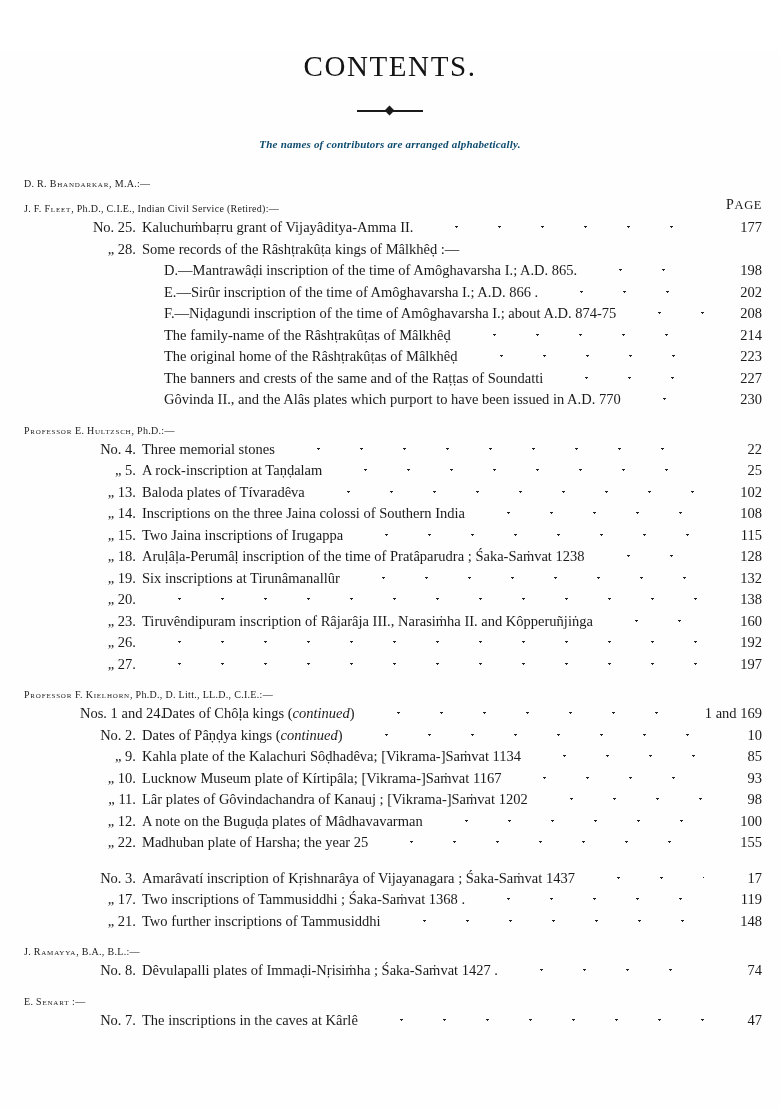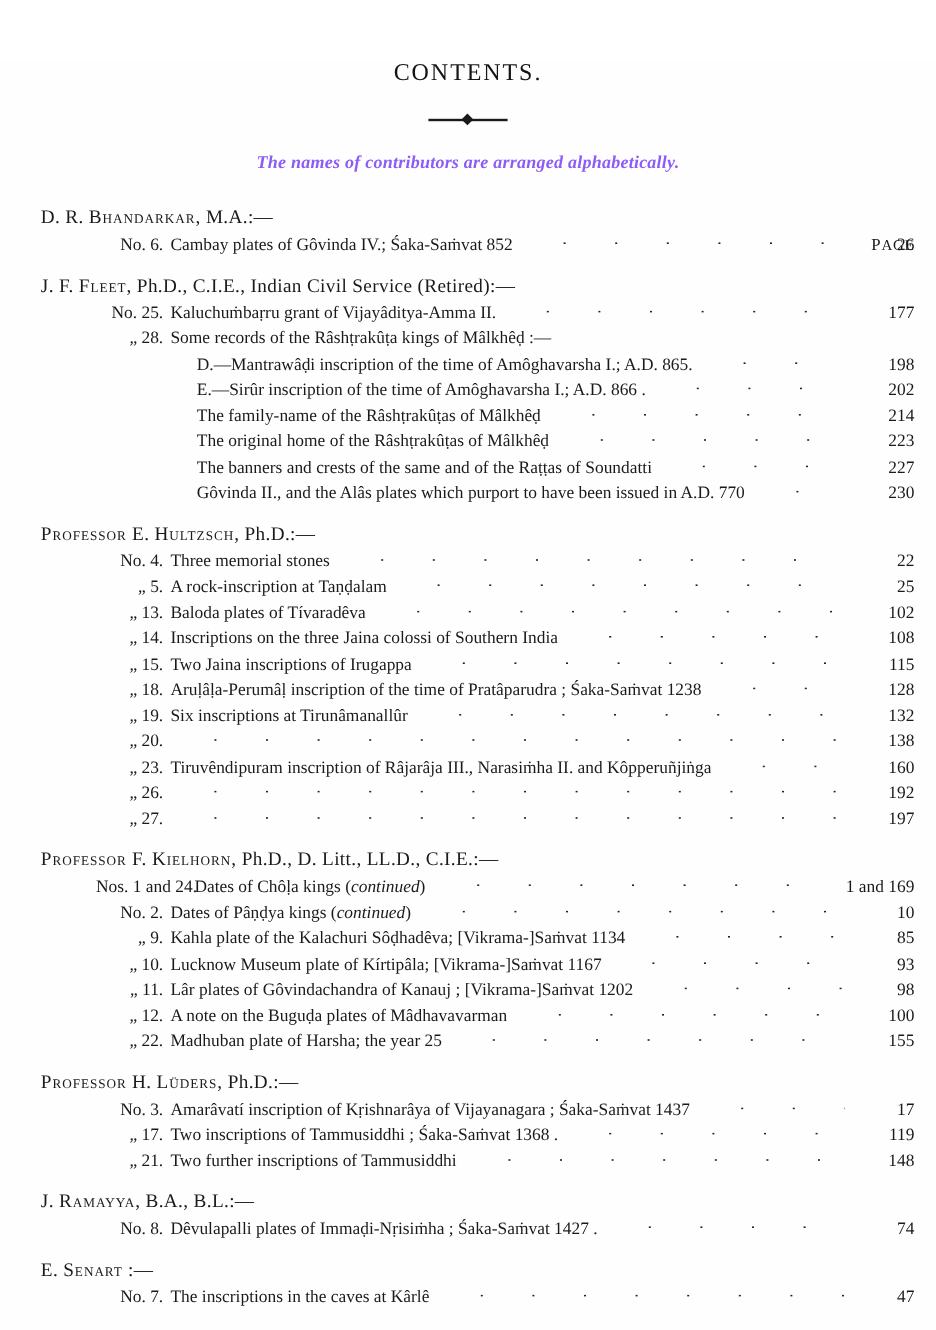--- a/index.html
+++ b/index.html
@@ -21,21 +21,21 @@
     position: relative;
     box-sizing: border-box;
     padding: 0;
     background: #fefefe;
   }
 
   
   .title {
     text-align: center;
     font-family: "Liberation Serif", "DejaVu Serif", serif;
-    font-size: 20px;
+    font-size: 29px;
     letter-spacing: 1.6px;
     font-weight: 400;
     margin-top: 50px;
     color: #141414;
   }
   .ornament-wrap {
     text-align: center;
     margin-top: 19px;
     height: 12px;
   }
@@ -60,24 +60,24 @@
     width: 7px;
     height: 7px;
     background: #1a1a1a;
     transform: rotate(45deg);
   }
 
   .subtitle {
     text-align: center;
     font-style: italic;
     font-weight: bold;
-    font-size: 15px;
+    font-size: 11px;
     margin-top: 24px;
     letter-spacing: 0.2px;
-    color: #8b5cf6;
+    color: #0c4a6e;
   }
 
   .page-head {
     position: absolute;
     right: 18px;
     top: 147px;
     font-size: 12.5px;
     font-variant: small-caps;
     letter-spacing: 0.6px;
   }
@@ -85,25 +85,24 @@
 
   
   .contents {
     margin-top: 28px;
     padding: 0 18px 0 24px;
   }
   .group { margin-bottom: 0; }
   .group + .group { margin-top: 14px; }
 
   .author {
-    font-size: 16px;
+    font-size: 10px;
     letter-spacing: 0.3px;
     margin-bottom: 3px;
     white-space: nowrap;
-    margin-left: 10px;
   }
   .author .sc {
     font-variant: small-caps;
     letter-spacing: 0.8px;
   }
 
   .entry {
     display: flex;
     align-items: baseline;
     font-size: 14.5px;
@@ -160,26 +159,20 @@
 
   <div class="subtitle">The names of contributors are arranged alphabetically.</div>
 
   <div class="page-head">
     <span class="big">P</span><span>AGE</span>
   </div>
 
   <div class="contents" id="contents-root">
       <div class="group">
         <div class="author">D. R. <span class="sc">Bhandarkar</span>, M.A.:—</div>
-        <div class="entry lvl1">
-          <span class="numcell">No. 6.</span>
-          <span class="txt">Cambay plates of Gôvinda IV.; Śaka-Saṁvat 852</span>
-          <span class="leader"></span>
-          <span class="pg">26</span>
-        </div>
       </div>
       <div class="group">
         <div class="author">J. F. <span class="sc">Fleet</span>, Ph.D., C.I.E., Indian Civil Service (Retired):—</div>
         <div class="entry lvl1">
           <span class="numcell">No. 25.</span>
           <span class="txt">Kaluchuṁbaṛru grant of Vijayâditya-Amma II.</span>
           <span class="leader"></span>
           <span class="pg">177</span>
         </div>
         <div class="entry lvl1">
@@ -192,20 +185,25 @@
           <span class="txt">D.—Mantrawâḍi inscription of the time of Amôghavarsha I.; A.D. 865.</span>
           <span class="leader"></span>
           <span class="pg">198</span>
         </div>
         <div class="entry lvl3">
           <span class="txt">E.—Sirûr inscription of the time of Amôghavarsha I.; A.D. 866 .</span>
           <span class="leader"></span>
           <span class="pg">202</span>
         </div>
         <div class="entry lvl3">
+          <span class="txt">F.—Niḍagundi inscription of the time of Amôghavarsha I.; about A.D. 874-75</span>
+          <span class="leader"></span>
+          <span class="pg">208</span>
+        </div>
+        <div class="entry lvl3">
           <span class="txt">The family-name of the Râshṭrakûṭas of Mâlkhêḍ</span>
           <span class="leader"></span>
           <span class="pg">214</span>
         </div>
         <div class="entry lvl3">
           <span class="txt">The original home of the Râshṭrakûṭas of Mâlkhêḍ</span>
           <span class="leader"></span>
           <span class="pg">223</span>
         </div>
         <div class="entry lvl3">
@@ -324,21 +322,20 @@
           <span class="pg">100</span>
         </div>
         <div class="entry lvl1">
           <span class="numcell">„ 22.</span>
           <span class="txt">Madhuban plate of Harsha; the year 25</span>
           <span class="leader"></span>
           <span class="pg">155</span>
         </div>
       </div>
       <div class="group">
-        <div class="author"><span class="sc">Professor</span> H. <span class="sc">Lüders</span>, Ph.D.:—</div>
         <div class="entry lvl1">
           <span class="numcell">No. 3.</span>
           <span class="txt">Amarâvatí inscription of Kṛishnarâya of Vijayanagara ; Śaka-Saṁvat 1437</span>
           <span class="leader"></span>
           <span class="pg">17</span>
         </div>
         <div class="entry lvl1">
           <span class="numcell">„ 17.</span>
           <span class="txt">Two inscriptions of Tammusiddhi ; Śaka-Saṁvat 1368 .</span>
           <span class="leader"></span>

